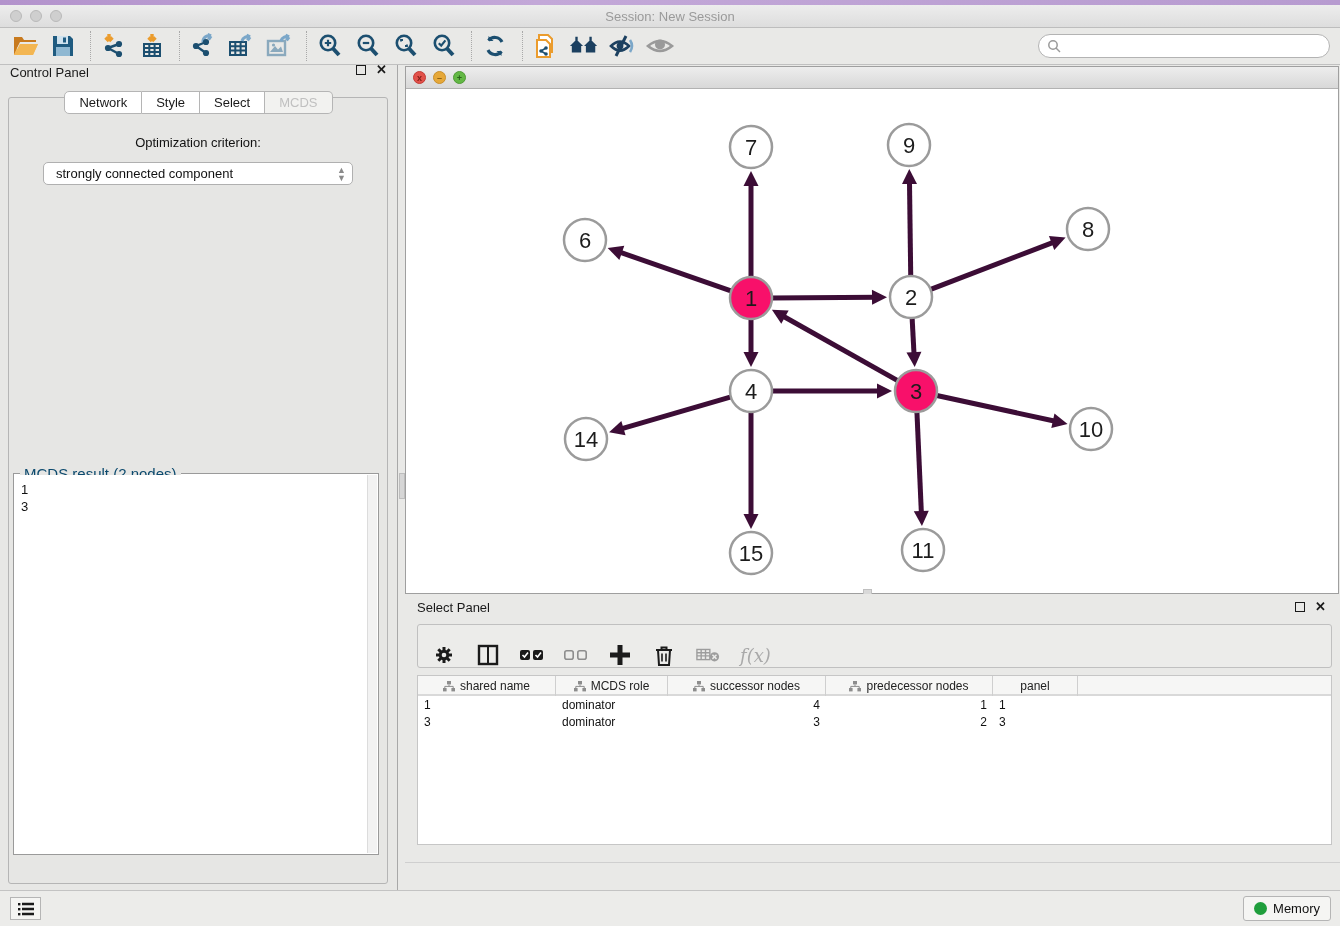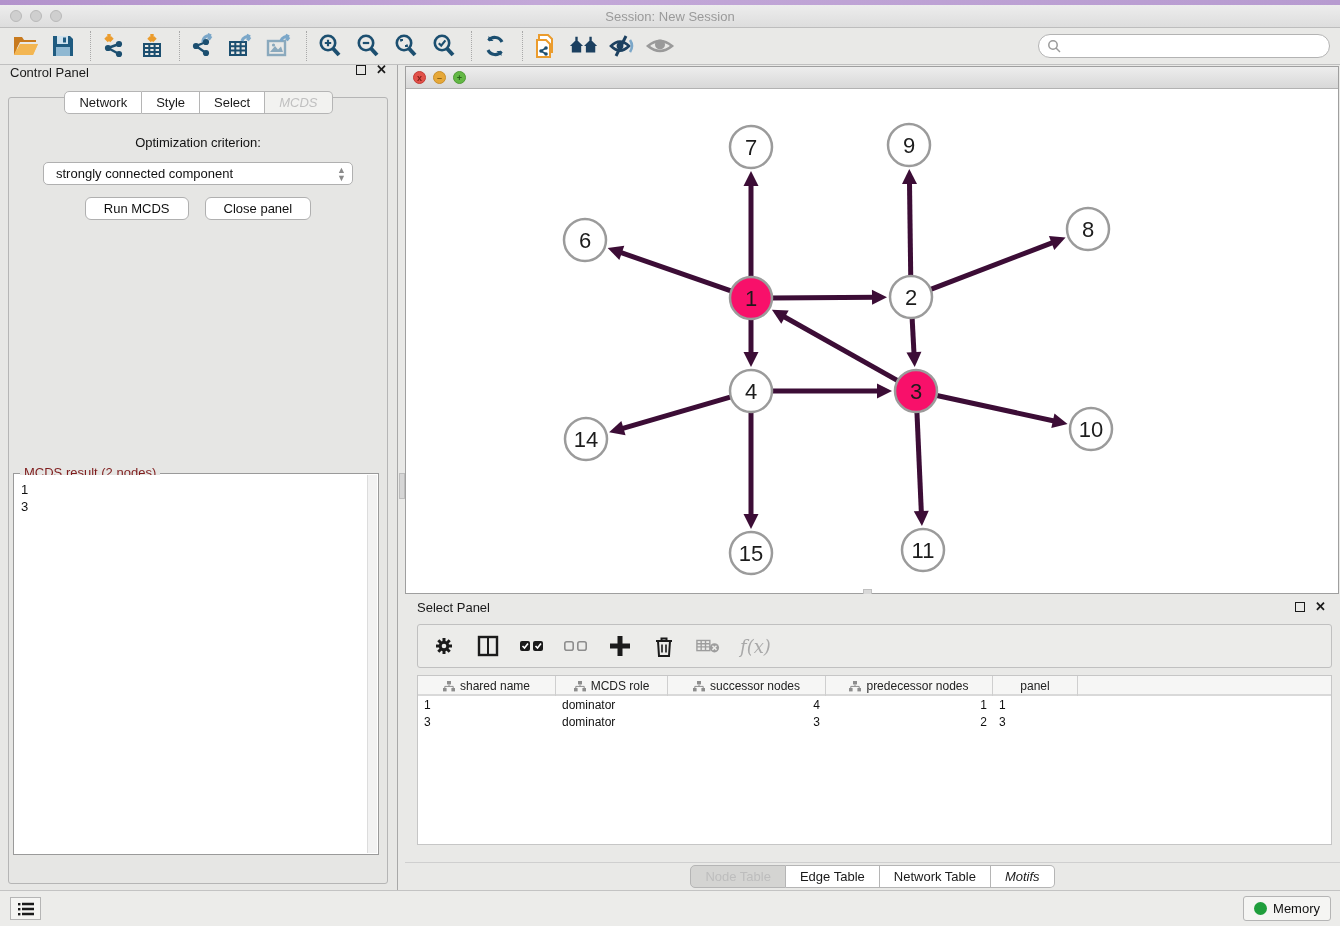--- a/index.html
+++ b/index.html
@@ -29,37 +29,37 @@
   .control-panel { position:absolute; left:0; top:65px; width:397px; height:825px; background:#e7e7e5; }
   .panel-header { height:26px; display:flex; align-items:flex-start; padding:0 10px; }
   .panel-title { font-size:13px; color:#1a1a1a; }
   .panel-header-icons { margin-left:auto; display:flex; gap:10px; align-items:center; }
   .icon-float { width:10px; height:10px; border:1.5px solid #1a1a1a; background:transparent; }
   .icon-close { font-size:13px; font-weight:bold; color:#1a1a1a; line-height:10px; }
 
   .seg-tabs { display:flex; justify-content:center; position:relative; z-index:2; }
   .seg-tab { font-size:13px; padding:3px 14px; background:#ffffff; border:1px solid #b5b5b5; border-left:none; color:#1a1a1a; }
   .seg-tab:first-child { border-left:1px solid #b5b5b5; border-radius:5px 0 0 5px; }
-  .seg-tab:last-child { border-radius:0 5px 5px 0;font-style:italic; }
+  .seg-tab:last-child { border-radius:0 5px 5px 0; }
   .seg-tab.disabled-look { background:#f2f2f0; color:#c0c0c0; }
   .seg-tab.grey-active { background:#d4d4d2; color:#bdbdbd; }
 
   .cp-body { position:absolute; left:8px; right:9px; top:44px; bottom:6px;
     background:#e6e6e4; border:1px solid #b5b5b5; border-radius:3px; margin-top:-12px; padding-top:12px; }
   .opt-label { text-align:center; font-size:13px; margin-top:25px; color:#111; }
   .cp-select { margin:12px auto 0; width:310px; height:23px; background:#ffffff; border:1px solid #b0b0b0;
     border-radius:5px; display:flex; align-items:center; padding:0 6px 0 12px; font-size:13px; color:#111; }
   .cp-select .stepper { margin-left:auto; color:#8a8a8a; font-size:9px; line-height:8px; text-align:center; }
   .cp-buttons { display:flex; justify-content:center; gap:16px; margin-top:12px; }
   .cp-btn { background:#ffffff; border:1px solid #b0b0b0; border-radius:6px; height:23px; padding:0 18px;
     font-size:13px; color:#111; font-family:"Liberation Sans",sans-serif; }
 
   .mcds-fieldset { position:absolute; left:4px; right:8px; top:375px; height:382px;
     border:1px solid #9a9a9a; background:#ffffff; }
-  .mcds-legend { position:absolute; top:-9px; left:6px; background:#e6e6e4; padding:0 4px; font-size:13px; color:#7f1d1d; }
+  .mcds-legend { position:absolute; top:-9px; left:6px; background:#e6e6e4; padding:0 4px; font-size:15px; color:#0c4a6e; }
   .mcds-text { position:absolute; inset:1px 11px 1px 1px; background:#fff; font-size:13px; color:#111;
     padding:6px 6px; line-height:17px; white-space:pre-line; }
   .mcds-scroll { position:absolute; top:1px; bottom:1px; right:1px; width:10px; background:#f2f2f2; border-left:1px solid #dcdcdc; }
 
   .v-splitter { position:absolute; left:397px; top:65px; width:8px; height:825px; background:#e9e9e7; border-left:1px solid #a8a8a8; }
   .v-grip { position:absolute; left:1px; top:408px; width:6px; height:26px; background:#d6d6d6; border:1px solid #bdbdbd; }
 
   
   .net-window { position:absolute; left:405px; top:66px; width:934px; height:528px;
     border:1px solid #9f9f9f; background:#ffffff; }
@@ -71,21 +71,21 @@
   .tl-yellow { background:#e6a839; border:1px solid #c98f2b; color:#8a5d10; }
   .tl-green { background:#63b845; border:1px solid #4f9a35; color:#2a641a; }
   .net-title { position:absolute; left:0; right:0; text-align:center; font-size:13px; color:#222; }
   .net-canvas { position:absolute; left:0; top:22px; right:0; bottom:0; background:#ffffff; }
   .net-grip { position:absolute; left:457px; bottom:-3px; width:9px; height:7px; background:#d9d9d9; border:1px solid #c0c0c0; }
 
   
   .table-panel { position:absolute; left:405px; top:594px; width:935px; height:296px; background:#e9e9e7; }
   .tp-header { height:26px; display:flex; align-items:center; padding:0 14px 0 12px; }
   .tp-toolbar { position:absolute; left:12px; right:8px; top:30px; height:44px; background:#ececea;
-    border:1px solid #c0c0c0; border-radius:3px; display:flex; align-items:center; padding-left:14px; gap:20px; }
+    border:1px solid #c0c0c0; border-radius:3px; display:flex; align-items:flex-end; padding-left:14px; gap:20px; }
   .tp-tool { display:flex; align-items:center; justify-content:center; width:24px; height:24px; }
   .fx-label { font-family:"DejaVu Serif", serif; font-style:italic; font-size:18px; color:#a9a9a9; }
 
   .tp-table { position:absolute; left:12px; right:8px; top:81px; height:170px; background:#ffffff; border:1px solid #c6c6c6; overflow:hidden; }
   .tp-thead { display:flex; height:20px; background:#f6f6f5; border-bottom:2px solid #d9d9d9; }
   .tp-th { display:flex; align-items:center; justify-content:center; gap:5px; font-size:12px; color:#222;
     border-right:1px solid #cfcfcf; height:20px; }
   .tp-row { display:flex; height:17px; align-items:center; }
   .tp-td { font-size:12px; color:#111; padding:0 6px; overflow:hidden; white-space:nowrap; }
   .al { text-align:left; } .ar { text-align:right; }
@@ -270,24 +270,20 @@
     <button class="seg-tab">Network</button>
     <button class="seg-tab">Style</button>
     <button class="seg-tab">Select</button>
     <button class="seg-tab disabled-look">MCDS</button>
   </div>
   <div class="cp-body">
     <div class="opt-label">Optimization criterion:</div>
     <div class="cp-select">
       <span>strongly connected component</span>
       <span class="stepper">▲<br>▼</span>
-    </div>
-    <div class="cp-buttons">
-      <button class="cp-btn">Run MCDS</button>
-      <button class="cp-btn">Close panel</button>
     </div>
     <div class="mcds-fieldset">
       <span class="mcds-legend">MCDS result (2 nodes)</span>
       <div class="mcds-text">1
 3</div>
       <div class="mcds-scroll"></div>
     </div>
   </div>
 </div>
 
@@ -475,26 +471,20 @@
         <div class="tp-row">
           <div class="tp-td al" style="width: 138px;">3</div>
           <div class="tp-td al" style="width: 112px;">dominator</div>
           <div class="tp-td ar" style="width: 158px;">3</div>
           <div class="tp-td ar" style="width: 167px;">2</div>
           <div class="tp-td al" style="width: 85px;">3</div>
         </div>
       </div>
   </div>
   <div class="tp-divider"></div>
-  <div class="tp-tabs" id="table-tabs">
-      <button class="seg-tab grey-active">Node Table</button>
-      <button class="seg-tab">Edge Table</button>
-      <button class="seg-tab">Network Table</button>
-      <button class="seg-tab">Motifs</button>
-    </div>
 </div>
 
 <div class="status-bar">
   <div class="list-btn">
     <svg width="18" height="14" viewBox="0 0 18 14">
         <g stroke="#1b1b1b" stroke-width="2.4">
           <path d="M5 2 H17 M5 7 H17 M5 12 H17"></path>
         </g>
         <g fill="#1b1b1b">
           <rect x="1" y="1" width="2.4" height="2.4"></rect>

